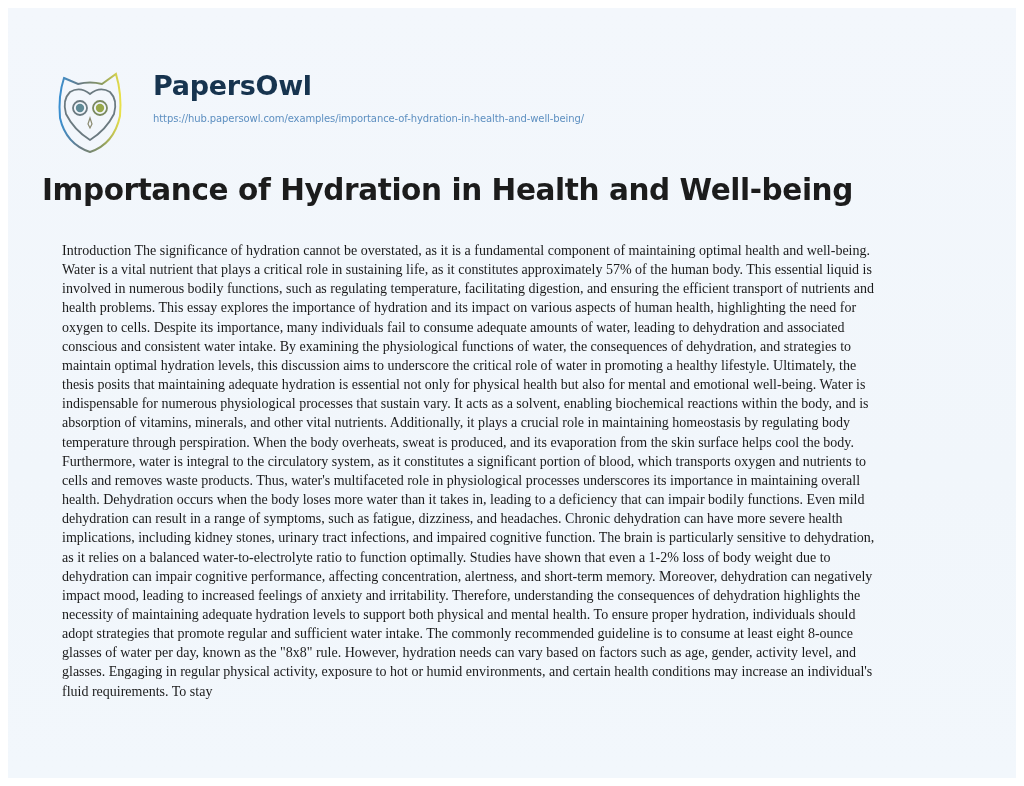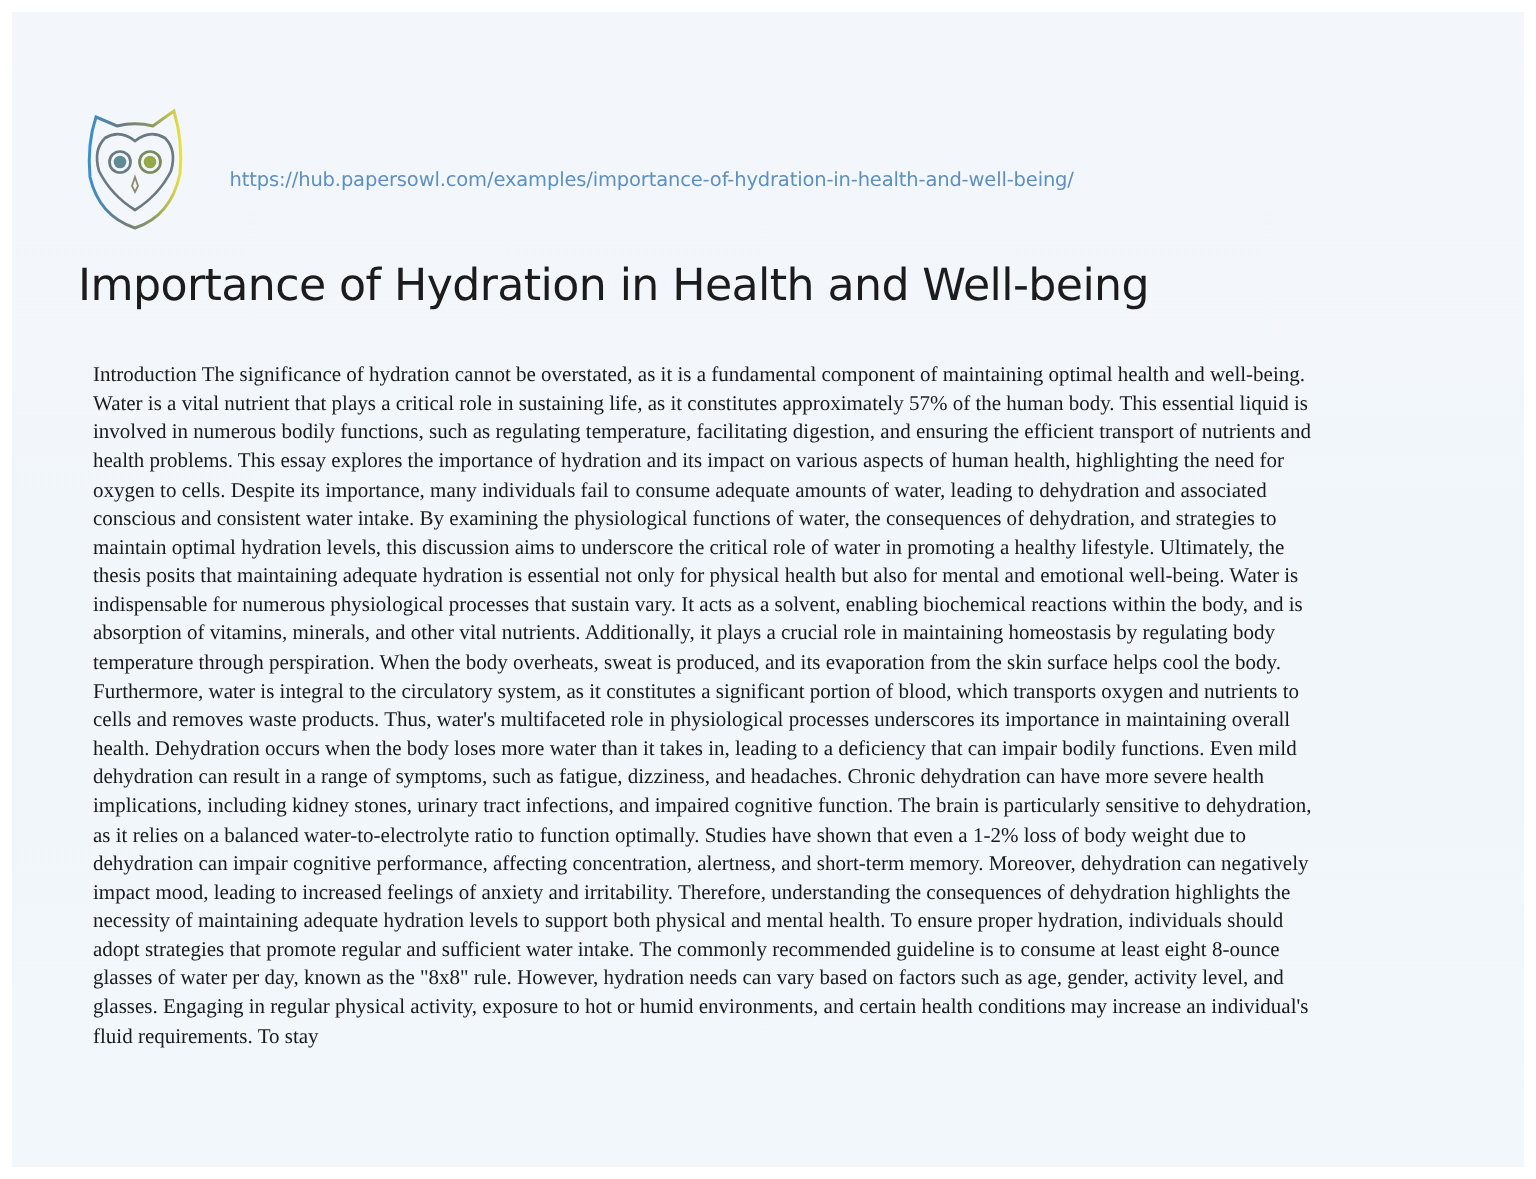--- a/index.html
+++ b/index.html
@@ -33,32 +33,32 @@
     font-weight: bold;
     font-size: 27px;
     color: #17344f;
     letter-spacing: -0.3px;
   }
   .url {
     position: absolute;
     left: 145px;
     top: 105px;
     font-family: "DejaVu Sans", sans-serif;
-    font-size: 13px;
+    font-size: 10px;
     color: #5d8fc0;
     letter-spacing: -0.1px;
     text-decoration: none;
   }
   .title {
     position: absolute;
-    left: 44px;
+    left: 34px;
     top: 165px;
     margin: 0;
     font-family: "DejaVu Sans", sans-serif;
-    font-weight: normal;
+    font-weight: bold;
     font-size: 29.5px;
     color: #1c1c1c;
     letter-spacing: -0.4px;
     white-space: nowrap;
   }
   .body {
     position: absolute;
     left: 40px;
     top: 219px;
     width: 950px;
@@ -95,20 +95,21 @@
 
       <circle cx="30" cy="44" r="7" fill="none" stroke="#6b7a80" stroke-width="1.8"></circle>
       <circle cx="30" cy="44" r="4.2" fill="#5f8a96"></circle>
       <circle cx="50" cy="44" r="7" fill="none" stroke="#7a8a60" stroke-width="1.8"></circle>
       <circle cx="50" cy="44" r="4.2" fill="#97a84a"></circle>
 
       <path d="M40 54 L38 60 L40 64 L42 60 Z" fill="none" stroke="#8a8a70" stroke-width="1.2"></path>
     </svg>
   </div>
 
+  <div class="brand">PapersOwl</div>
 
   <a class="url">https://hub.papersowl.com/examples/importance-of-hydration-in-health-and-well-being/</a>
 
   <h1 class="title">Importance of Hydration in Health and Well-being</h1>
 
   <div class="body">
     <span class="line">Introduction The significance of hydration cannot be overstated, as it is a fundamental component of maintaining optimal health and well-being.</span>
     <span class="line">Water is a vital nutrient that plays a critical role in sustaining life, as it constitutes approximately 57% of the human body. This essential liquid is</span>
     <span class="line">involved in numerous bodily functions, such as regulating temperature, facilitating digestion, and ensuring the efficient transport of nutrients and</span>
     <span class="line">health problems. This essay explores the importance of hydration and its impact on various aspects of human health, highlighting the need for</span>

